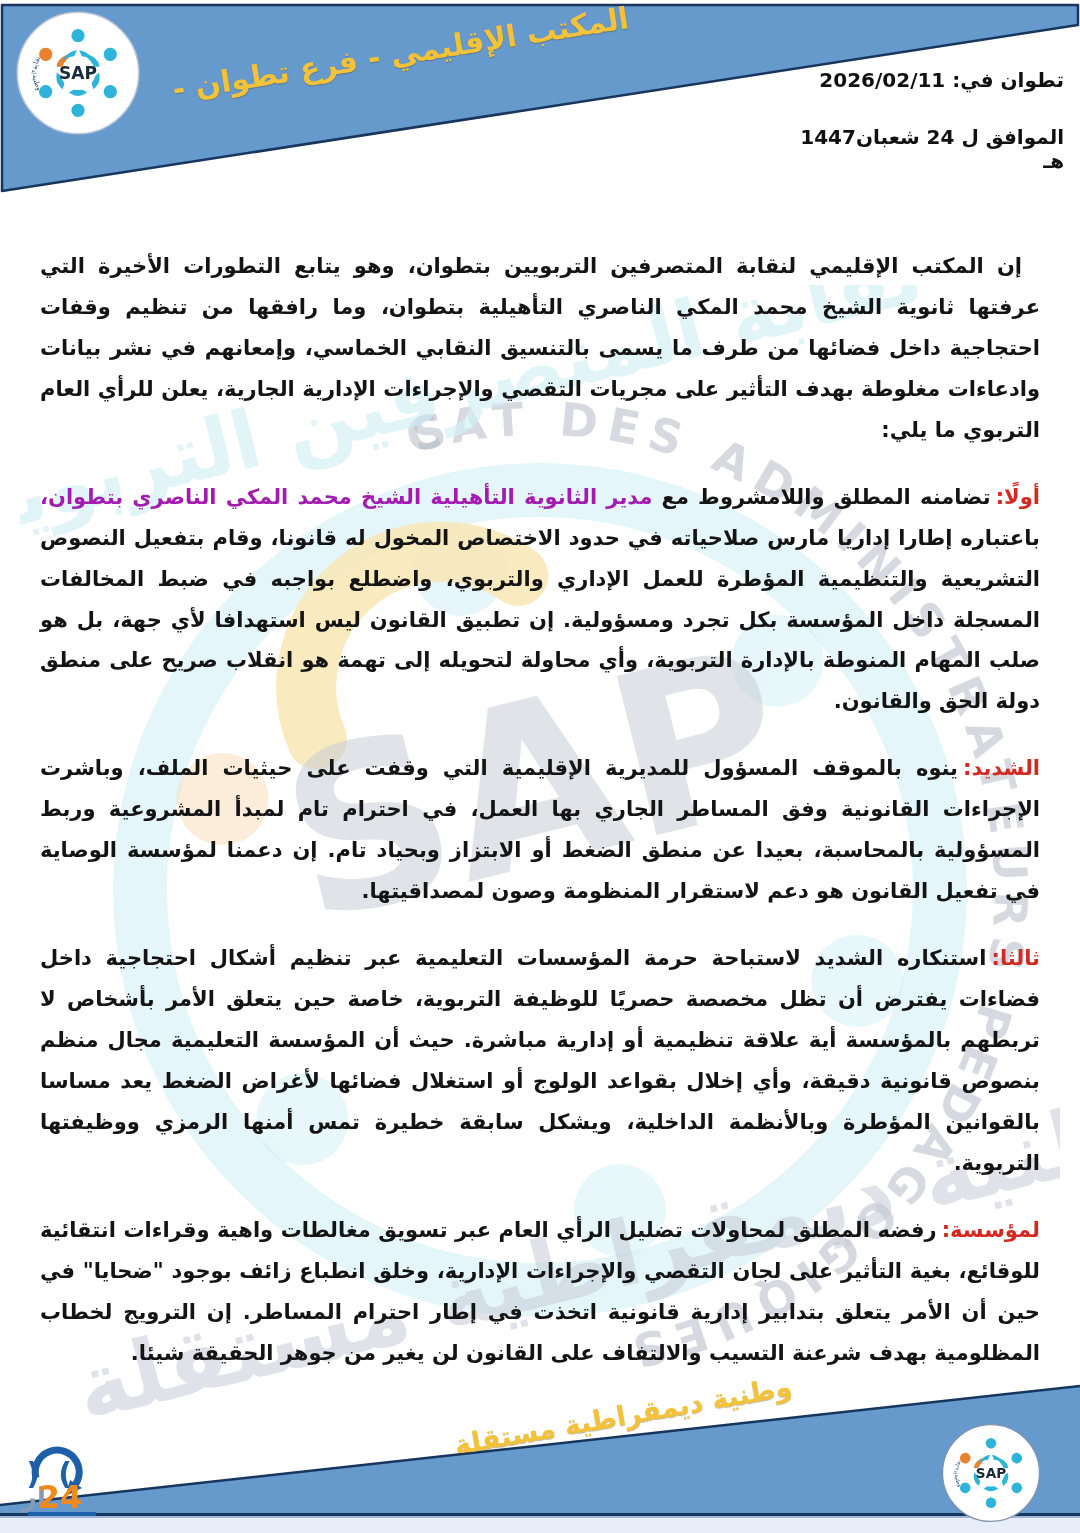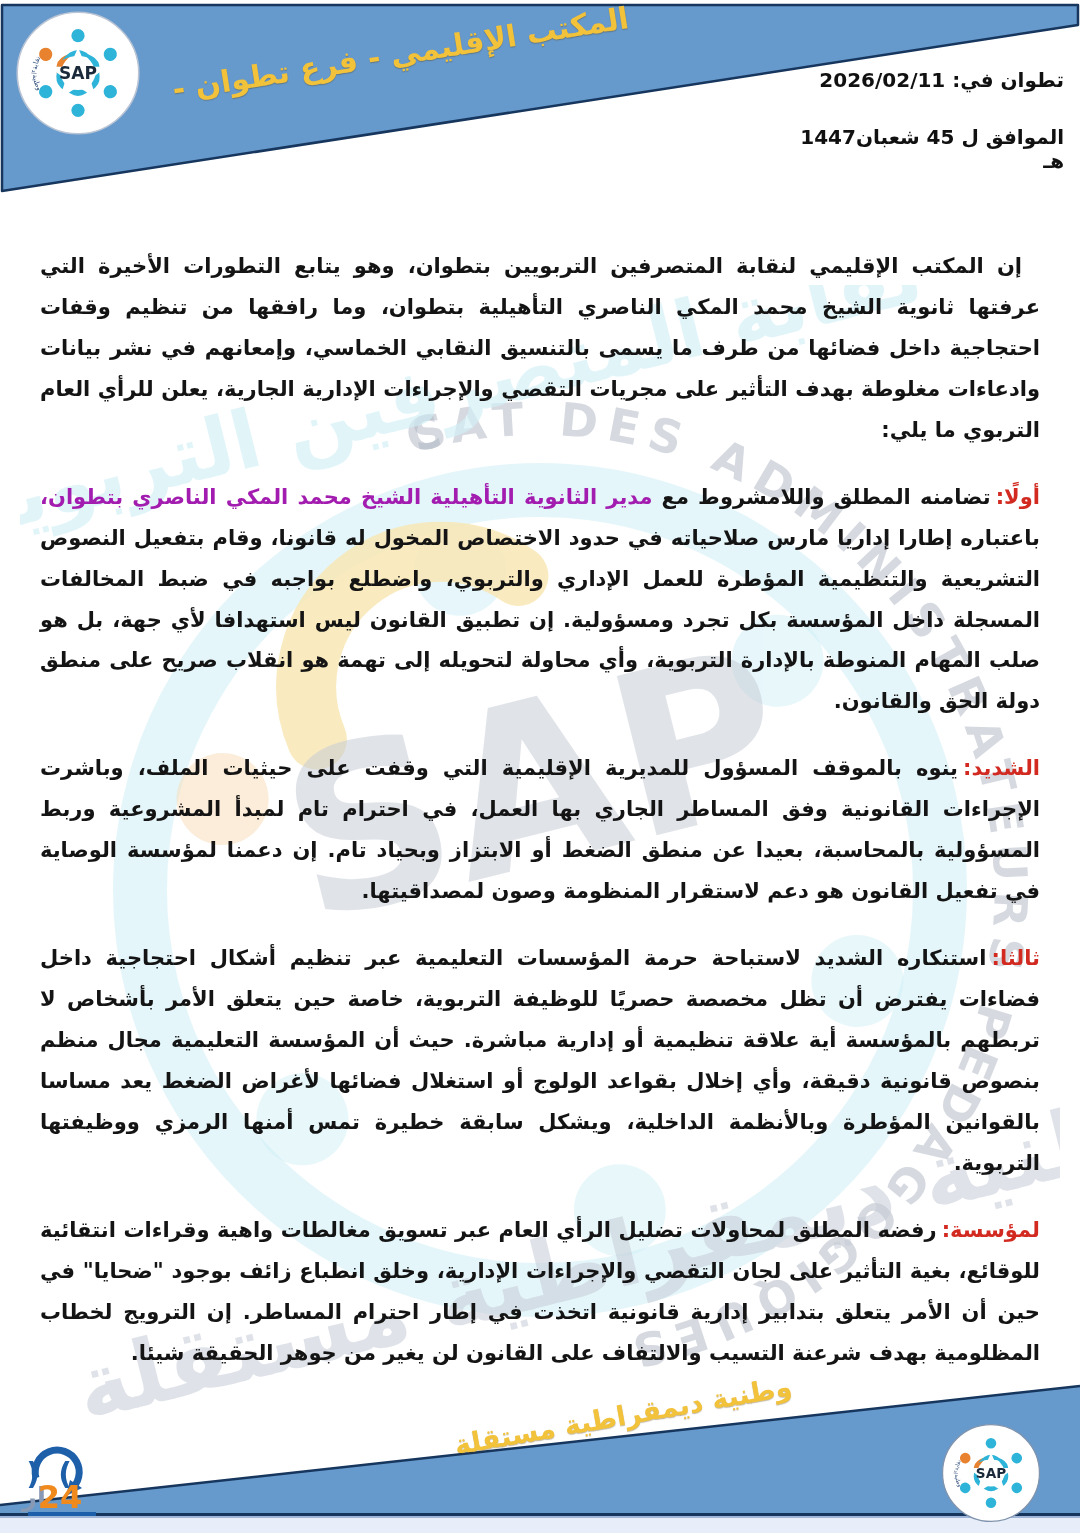--- a/index.html
+++ b/index.html
@@ -139,21 +139,21 @@
     <text font-size="6.5" fill="#33527e">
       <textPath href="#hArcT" startOffset="14%">نقابة المتصرفين التربويين</textPath>
     </text>
     <text font-size="6.5" fill="#33527e">
       <textPath href="#hArcB" startOffset="16%">وطنية ديمقراطية مستقلة</textPath>
     </text>
   </svg>
 
   <div class="dates">
     <div class="line1">تطوان في: 2026/02/11</div>
-    <div class="line2">الموافق ل 45 شعبان1447 هـ</div>
+    <div class="line2">الموافق ل 24 شعبان1447 هـ</div>
   </div>
 
 
   <div class="content">
     <p class="para intro">إن المكتب الإقليمي لنقابة المتصرفين التربويين بتطوان، وهو يتابع التطورات الأخيرة التي عرفتها ثانوية الشيخ محمد المكي الناصري التأهيلية بتطوان، وما رافقها من تنظيم وقفات احتجاجية داخل فضائها من طرف ما يسمى بالتنسيق النقابي الخماسي، وإمعانهم في نشر بيانات وادعاءات مغلوطة بهدف التأثير على مجريات التقصي والإجراءات الإدارية الجارية، يعلن للرأي العام التربوي ما يلي:</p>
 
     <p class="para">
       <span class="label">أولًا:</span><span>تضامنه المطلق واللامشروط مع </span><span class="hl">مدير الثانوية التأهيلية الشيخ محمد المكي الناصري بتطوان،</span><span> باعتباره إطارا إداريا مارس صلاحياته في حدود الاختصاص المخول له قانونا، وقام بتفعيل النصوص التشريعية والتنظيمية المؤطرة للعمل الإداري والتربوي، واضطلع بواجبه في ضبط المخالفات المسجلة داخل المؤسسة بكل تجرد ومسؤولية. إن تطبيق القانون ليس استهدافا لأي جهة، بل هو صلب المهام المنوطة بالإدارة التربوية، وأي محاولة لتحويله إلى تهمة هو انقلاب صريح على منطق دولة الحق والقانون.</span>
     </p>
 

